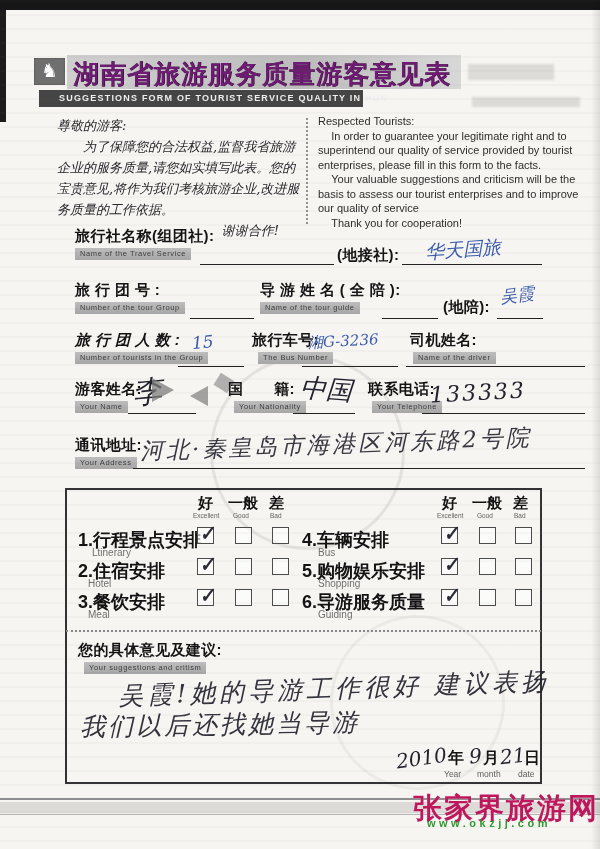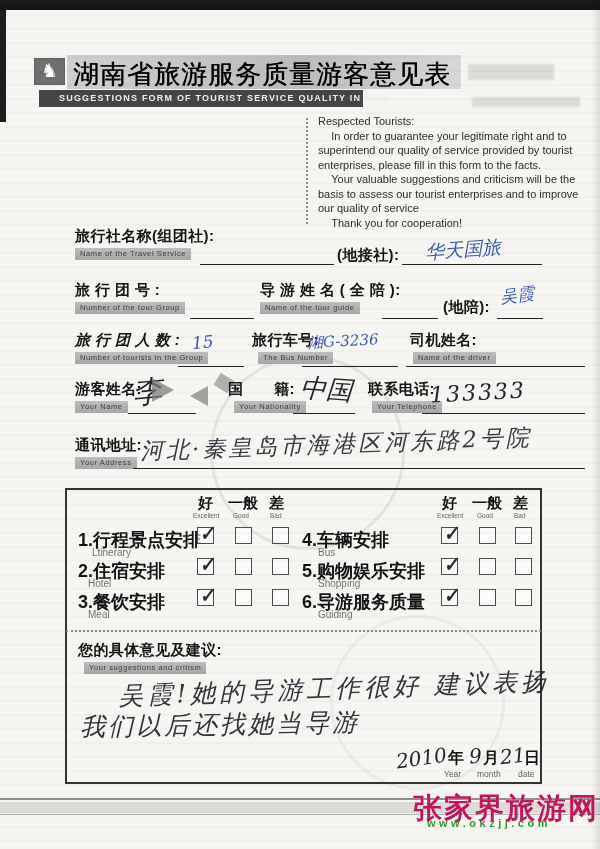--- a/index.html
+++ b/index.html
@@ -21,21 +21,21 @@
   .rightshadow { right:0; top:0; width:9px; height:849px;
     background:linear-gradient(90deg, rgba(0,0,0,0) 0%, rgba(0,0,0,0.10) 100%); }
   .ghost { background:rgba(150,150,150,.28); filter:blur(1px); }
   .wm-circle { border:3px solid rgba(130,130,130,.16); border-radius:50%; }
   
   .logo-box { left:34px; top:58px; width:31px; height:27px; background:#6f6f6f;
     color:#fff; font-size:19px; text-align:center; line-height:26px;
     box-shadow:inset 0 0 2px #444; }
   .title-bg { left:67px; top:55px; width:394px; height:34px;
     background:linear-gradient(90deg,#cfcfcf 0%,#bcbcbc 60%,#d8d8d8 100%); }
-  .title { left:73px; top:57px; font-size:26px; font-weight:400; color:#000000;
+  .title { left:73px; top:57px; font-size:26px; font-weight:700; color:#701a75;
     letter-spacing:1px; text-shadow:.6px 0 #101010; white-space:nowrap; }
   .title-en-bar { left:39px; top:90px; width:324px; height:17px; background:#454545;
     color:#efefef; font-size:9px; font-weight:700; letter-spacing:1.2px;
     line-height:17px; padding-left:20px; white-space:nowrap; }
   
   .intro-zh { left:57px; top:115px; width:250px; font-family:"DejaVu Serif",serif;
     font-style:italic; font-size:13px; line-height:1.62; color:#26262b; }
   .intro-zh .indent { text-indent:2em; }
   .intro-zh .closing { text-align:right; padding-right:28px; }
   .intro-divider { left:306px; top:118px; height:106px; width:0;
@@ -87,20 +87,25 @@
   <div class="abs wm-circle" style="left:210px;top:355px;width:195px;height:195px;"></div>
   <div class="abs wm-circle" style="left:330px;top:615px;width:175px;height:175px;opacity:.6;"></div>
   <div class="abs ghost" style="left:468px;top:64px;width:86px;height:16px;"></div>
   <div class="abs ghost" style="left:472px;top:97px;width:108px;height:10px;"></div>
 
   <div class="abs title-bg"></div>
   <div class="abs logo-box">♞</div>
   <div class="abs title">湖南省旅游服务质量游客意见表</div>
   <div class="abs title-en-bar">SUGGESTIONS FORM OF TOURIST SERVICE QUALITY IN HUN</div>
 
+  <div class="abs intro-zh">
+    <div>尊敬的游客:</div>
+    <div class="indent">为了保障您的合法权益,监督我省旅游企业的服务质量,请您如实填写此表。您的宝贵意见,将作为我们考核旅游企业,改进服务质量的工作依据。</div>
+    <div class="closing">谢谢合作!</div>
+  </div>
   <div class="abs intro-divider"></div>
   <div class="abs lbl" style="left:75px;top:227px;">旅行社名称(组团社):</div>
 
   <div class="abs intro-en">
     <div>Respected Tourists:</div>
     <div class="indent">In order to guarantee your legitimate right and to superintend our quality of service provided by tourist enterprises, please fill in this form to the facts.</div>
     <div class="indent">Your valuable suggestions and criticism will be the basis to assess our tourist enterprises and to improve our quality of service</div>
     <div class="indent">Thank you for cooperation!</div>
   </div>
   <div class="abs sub" style="left:75px;top:248px;">Name of the Travel Service</div>

